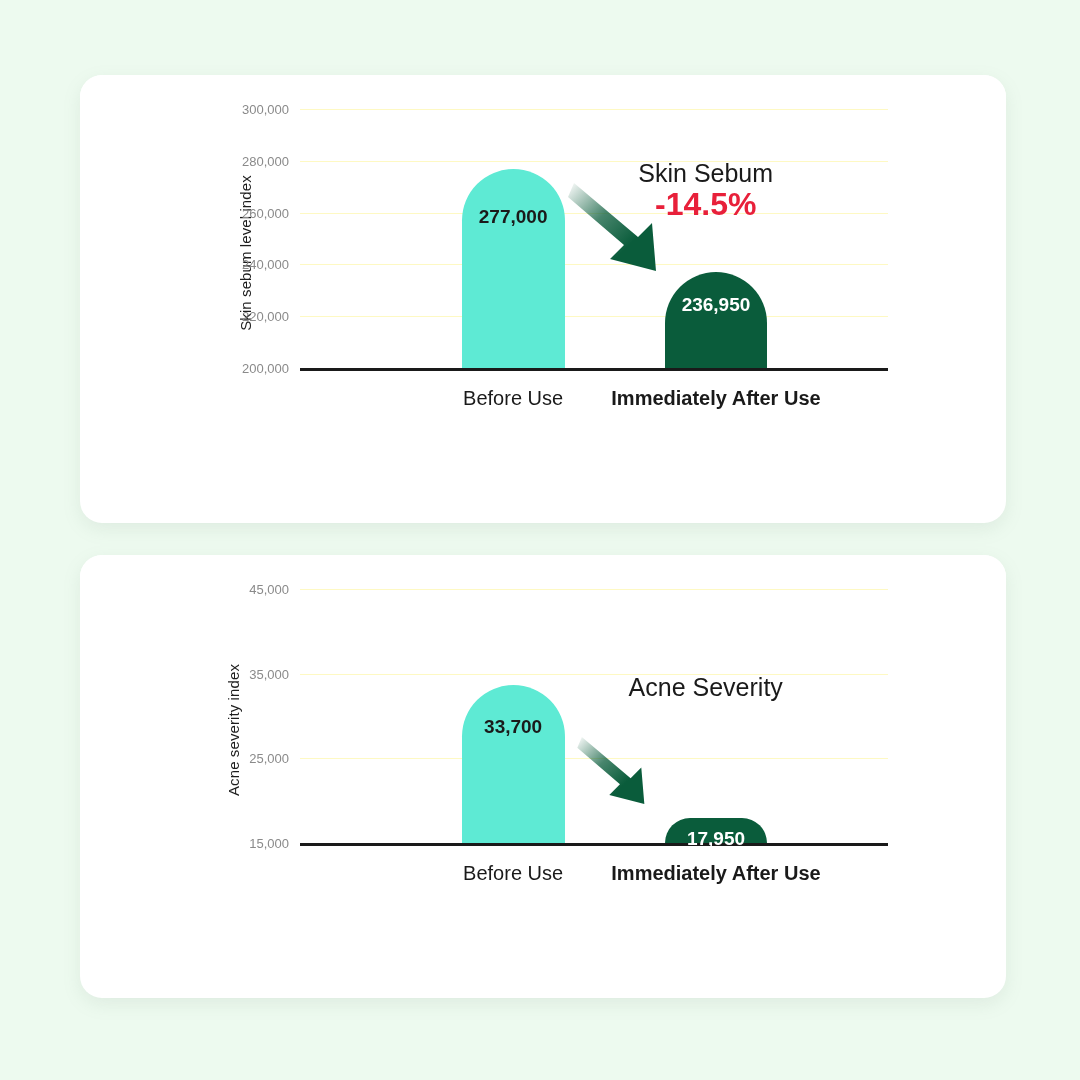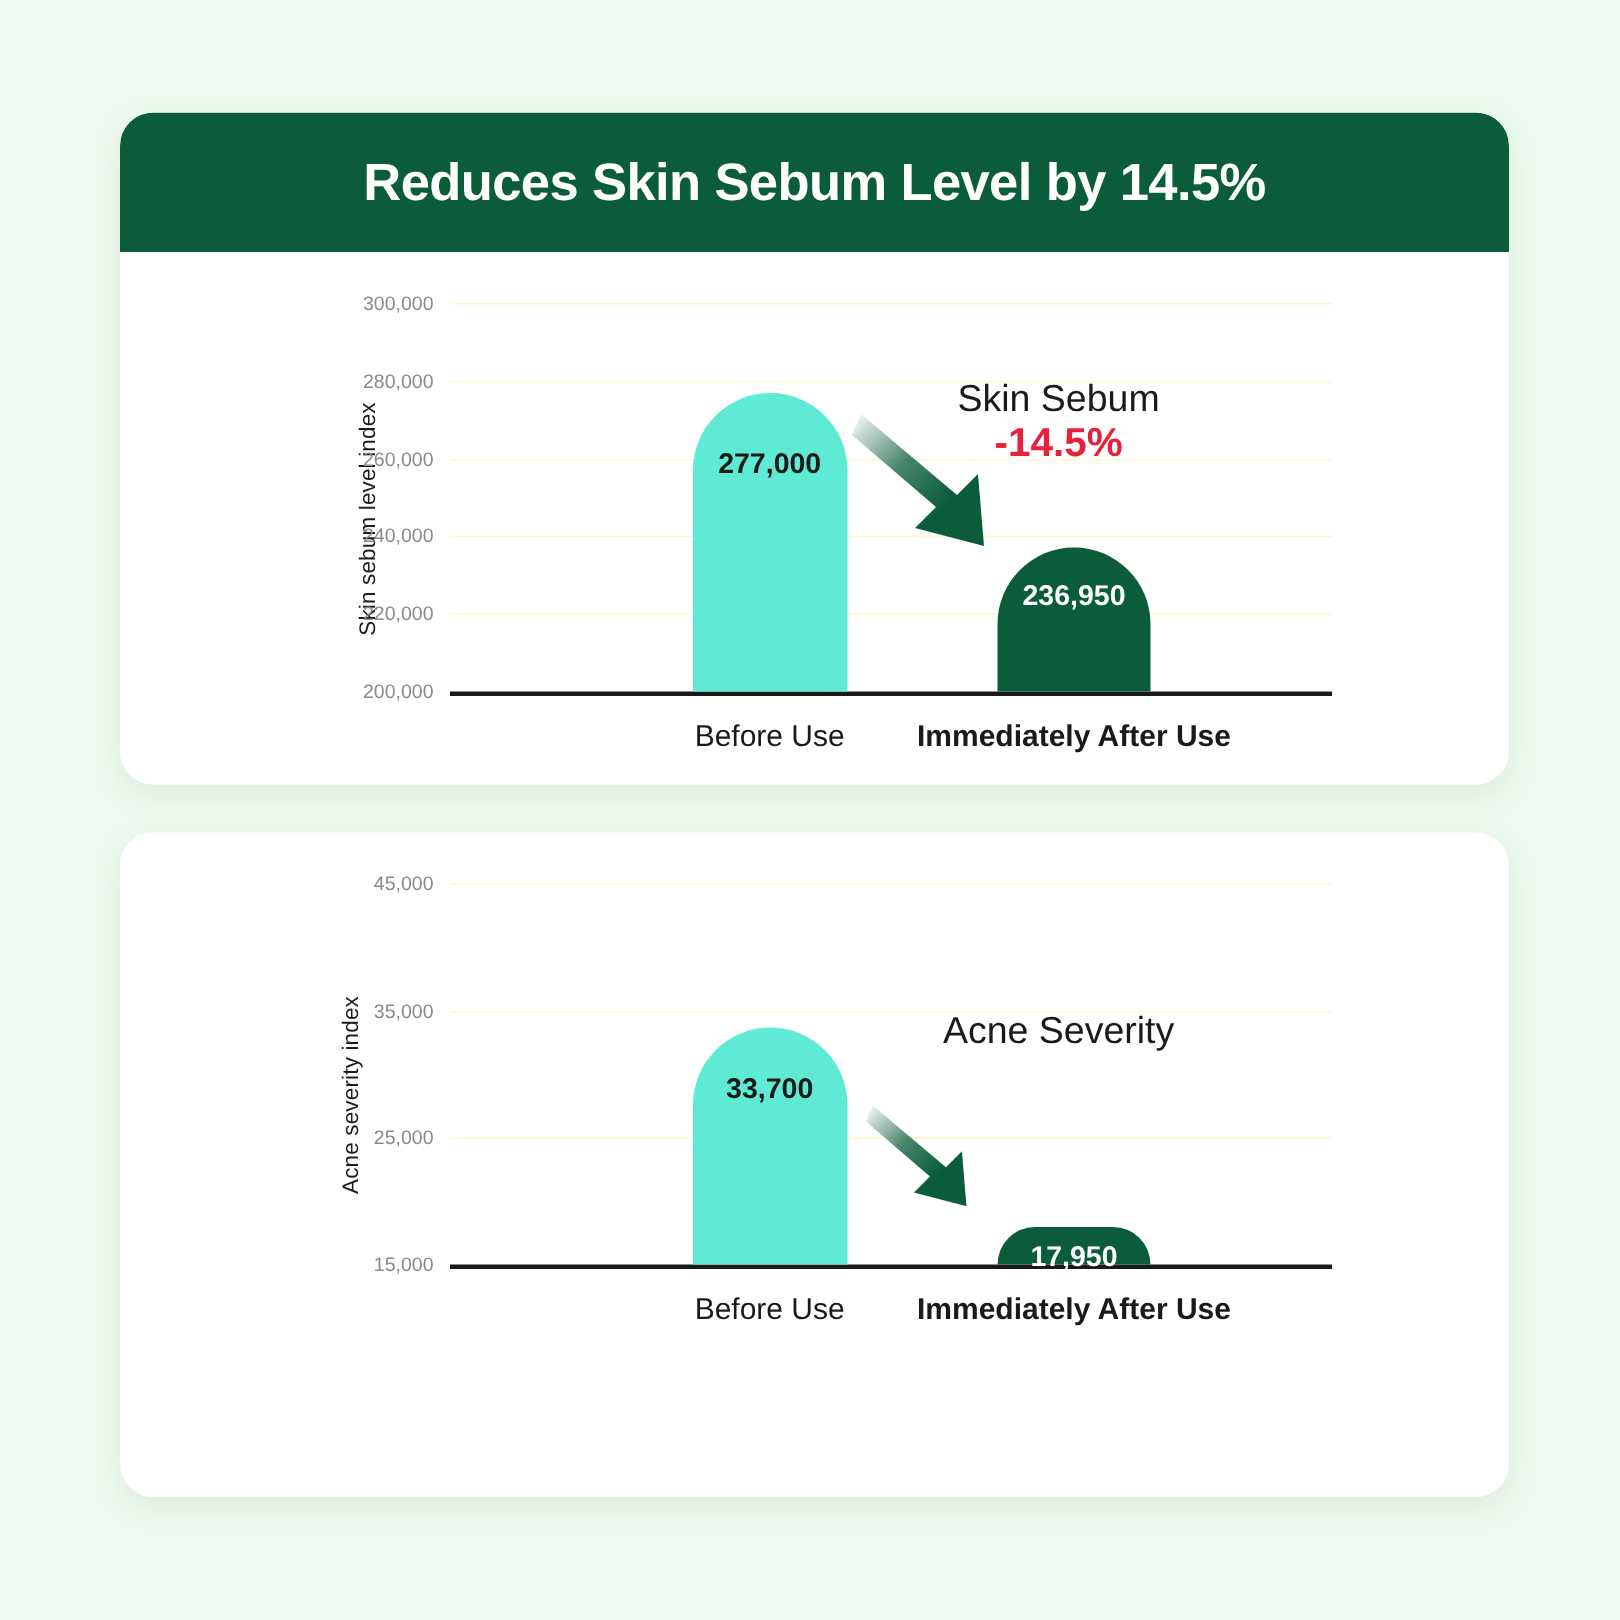--- a/index.html
+++ b/index.html
@@ -140,44 +140,41 @@
     position: absolute;
     text-align: center;
     line-height: 1.12;
   }
   .callout-metric {
     font-size: 25px;
     color: #1a1a1a;
     white-space: nowrap;
   }
   .callout-delta {
-    font-size: 27px;
+    font-size: 32px;
     font-weight: bold;
     color: #e8203a;
     white-space: nowrap;
   }
 
   .arrow-wrap {
     position: absolute;
     width: 120px;
     height: 105px;
     pointer-events: none;
   }
   .arrow-wrap svg { width: 100%; height: 100%; display: block; }
 </style>
 </head>
 <body>
 
 <div class="page">
 
   <div class="card" id="card-sebum">
 
-    <div class="card-header">
-      <div class="card-header-title">Reduces Skin Sebum Level by 14.5%</div>
-    </div>
 
     <div class="card-body">
       <div class="chart">
 
         <div class="axis-title">Skin sebum level index</div>
 
         <div class="plot">
 
           <div class="gridline" style="top:0%">
             <span class="ytick">300,000</span>

